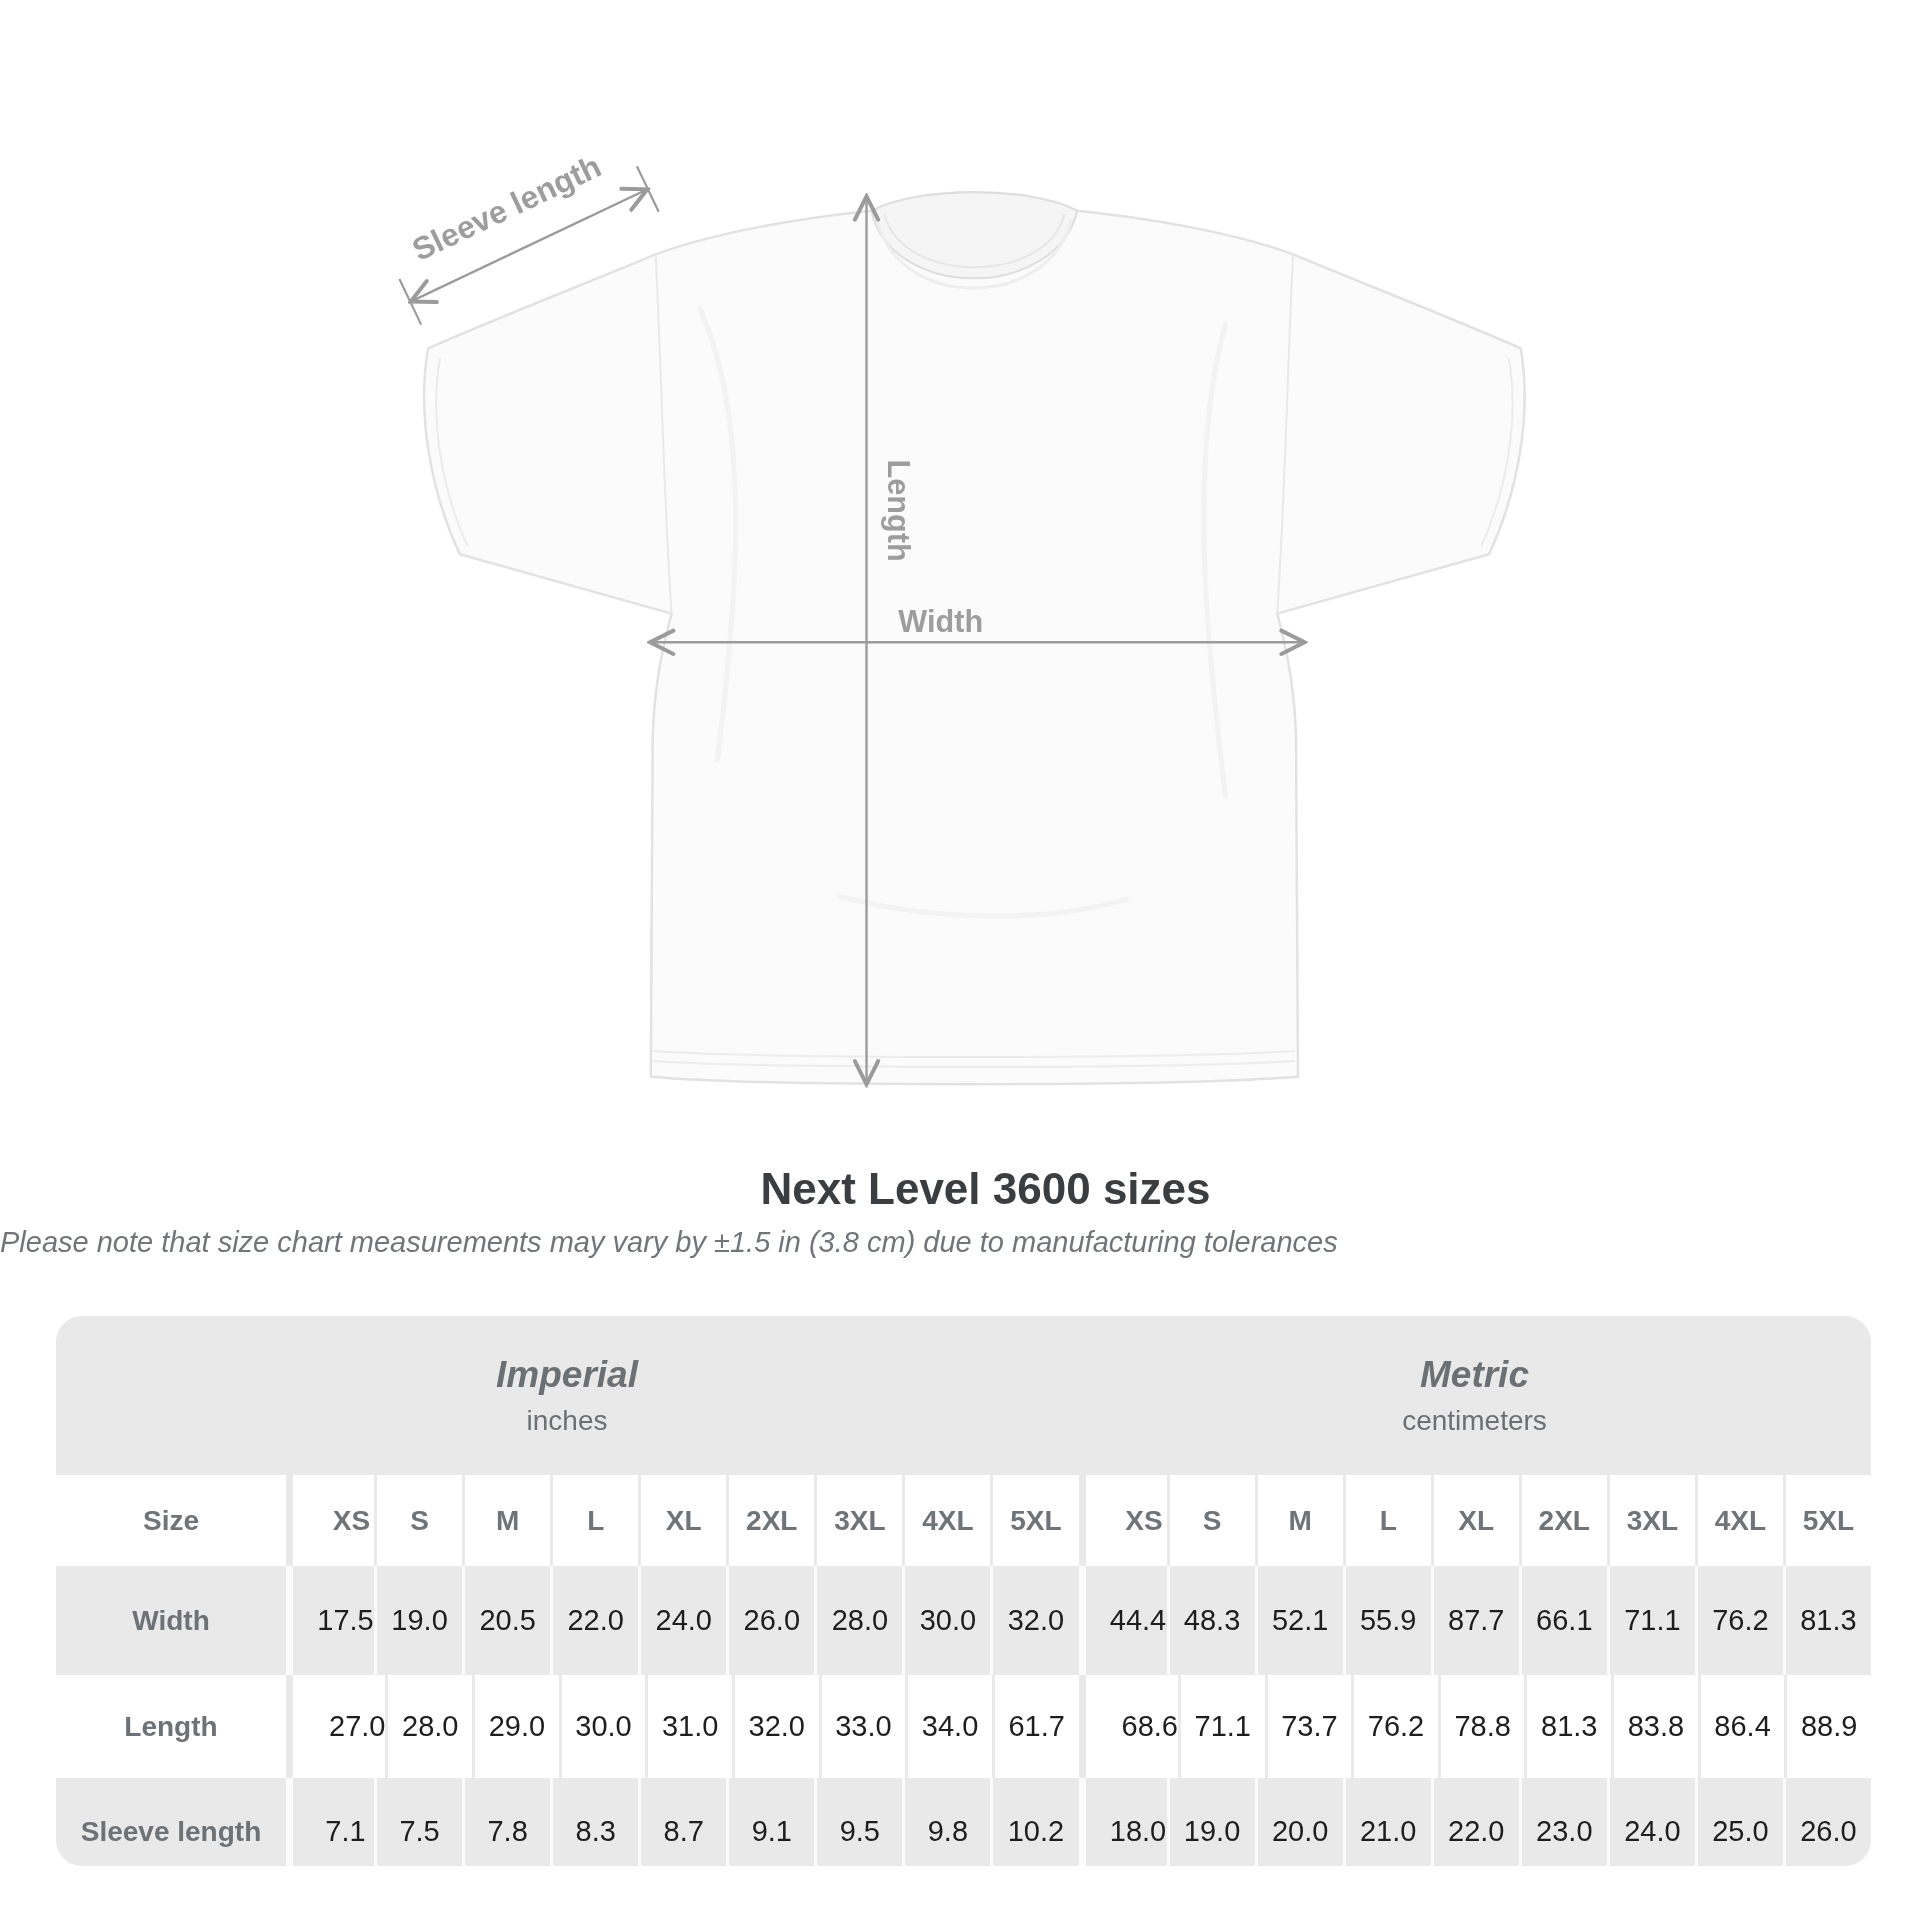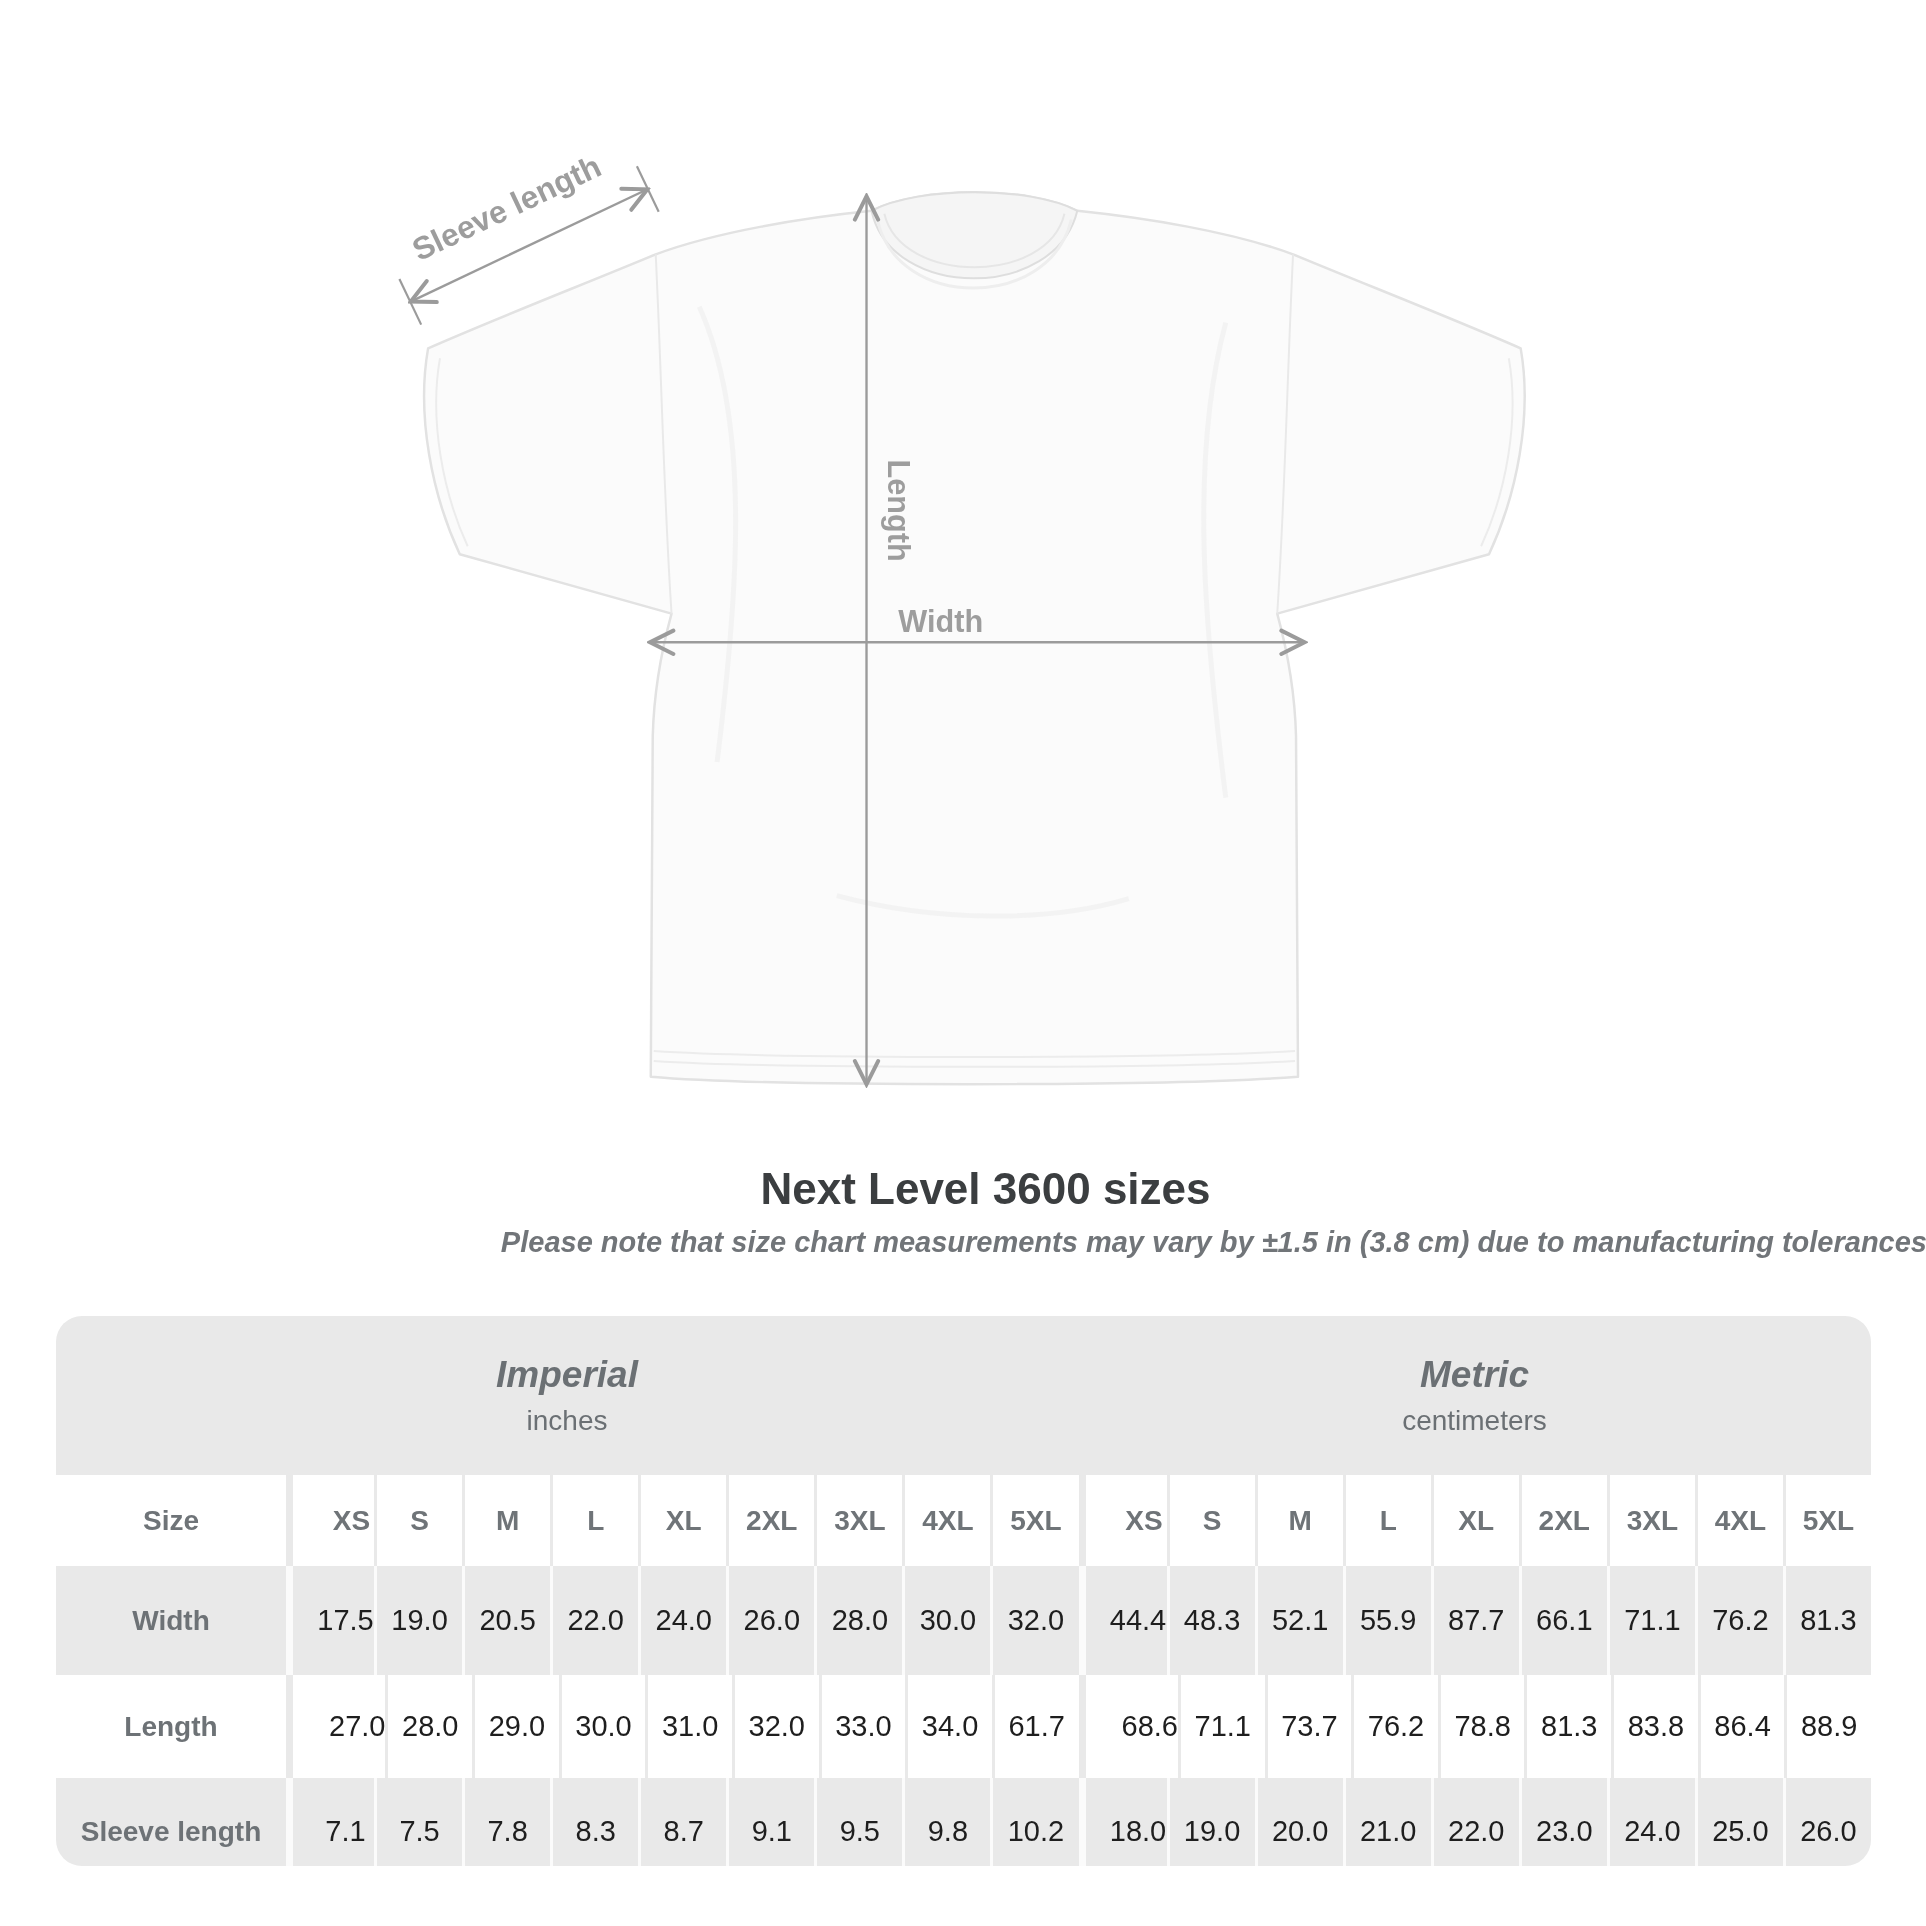--- a/index.html
+++ b/index.html
@@ -5,22 +5,22 @@
   html,body{margin:0;padding:0;background:#fff;}
   .page{position:relative;width:1927px;height:1927px;background:#ffffff;overflow:hidden;
         font-family:"Liberation Sans", sans-serif;}
 
   
   .diagram{position:absolute;left:0;top:0;width:1927px;height:1148px;}
 
   
   .title{position:absolute;left:0;top:1164px;width:100%;text-align:center;
          font-size:44px;font-weight:700;color:#3b3e40;padding-left:22px;}
-  .subtitle{position:absolute;left:0;top:1226px;width:100%;text-align:right;
-         font-size:29px;font-style:italic;color:#717579;font-weight:bold;}
+  .subtitle{position:absolute;left:0;top:1226px;width:100%;text-align:left;
+         font-size:29px;font-style:italic;color:#717579;}
 
   
   .size-table{position:absolute;left:56px;top:1316px;width:1815px;height:550px;
          background:#e9e9e9;border-radius:26px;overflow:hidden;}
   .unit-row{display:flex;height:159px;}
   .unit-cell{display:flex;flex-direction:column;align-items:center;justify-content:center;
          color:#6b7074;}
   .unit-cell.imperial{flex:0 0 1022px;}
   .unit-cell.metric{flex:1;}
   .unit-label{font-size:37px;font-weight:700;font-style:italic;}

